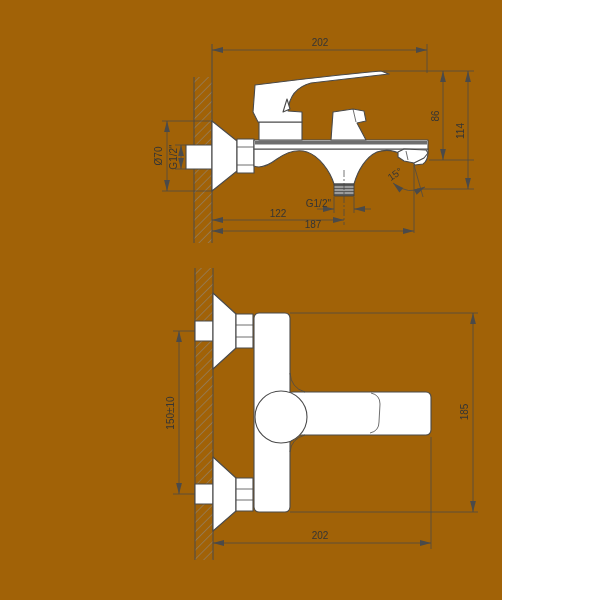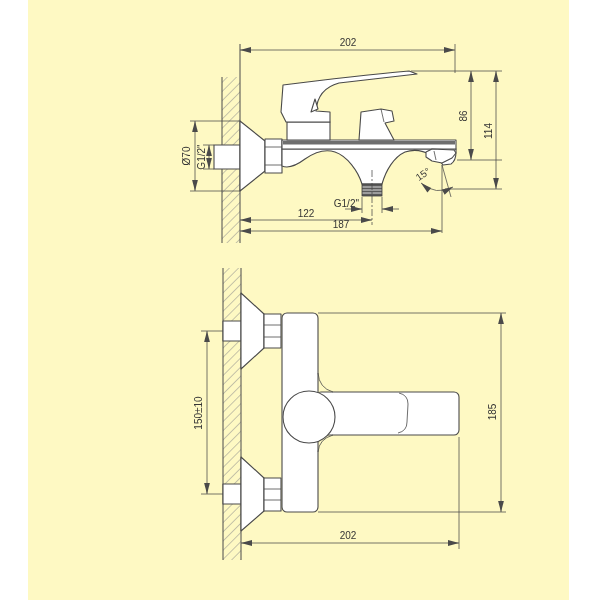--- a/index.html
+++ b/index.html
@@ -1,16 +1,16 @@
 <!DOCTYPE html>
 <html><head>
 <meta charset="utf-8">
 <style>
   html,body{margin:0;padding:0;background:#fff;}
-  .canvas{position:relative;width:541px;height:600px;background:#fef9c3;overflow:hidden;margin-left:28px;}
+  .canvas{position:relative;width:502px;height:600px;background:#a16207;overflow:hidden;}
   svg{display:block;}
   .o{fill:#fff;stroke:#4a4a4a;stroke-width:1.1;stroke-linejoin:round;}
   .l{fill:none;stroke:#4a4a4a;stroke-width:0.8;}
   .d{fill:none;stroke:#4a4a4a;stroke-width:0.75;}
   .w{stroke:#4a4a4a;stroke-width:1;}
   .t{font-family:"Liberation Sans","DejaVu Sans",sans-serif;font-size:10px;fill:#353535;}
 </style>
 </head>
 <body>
 

